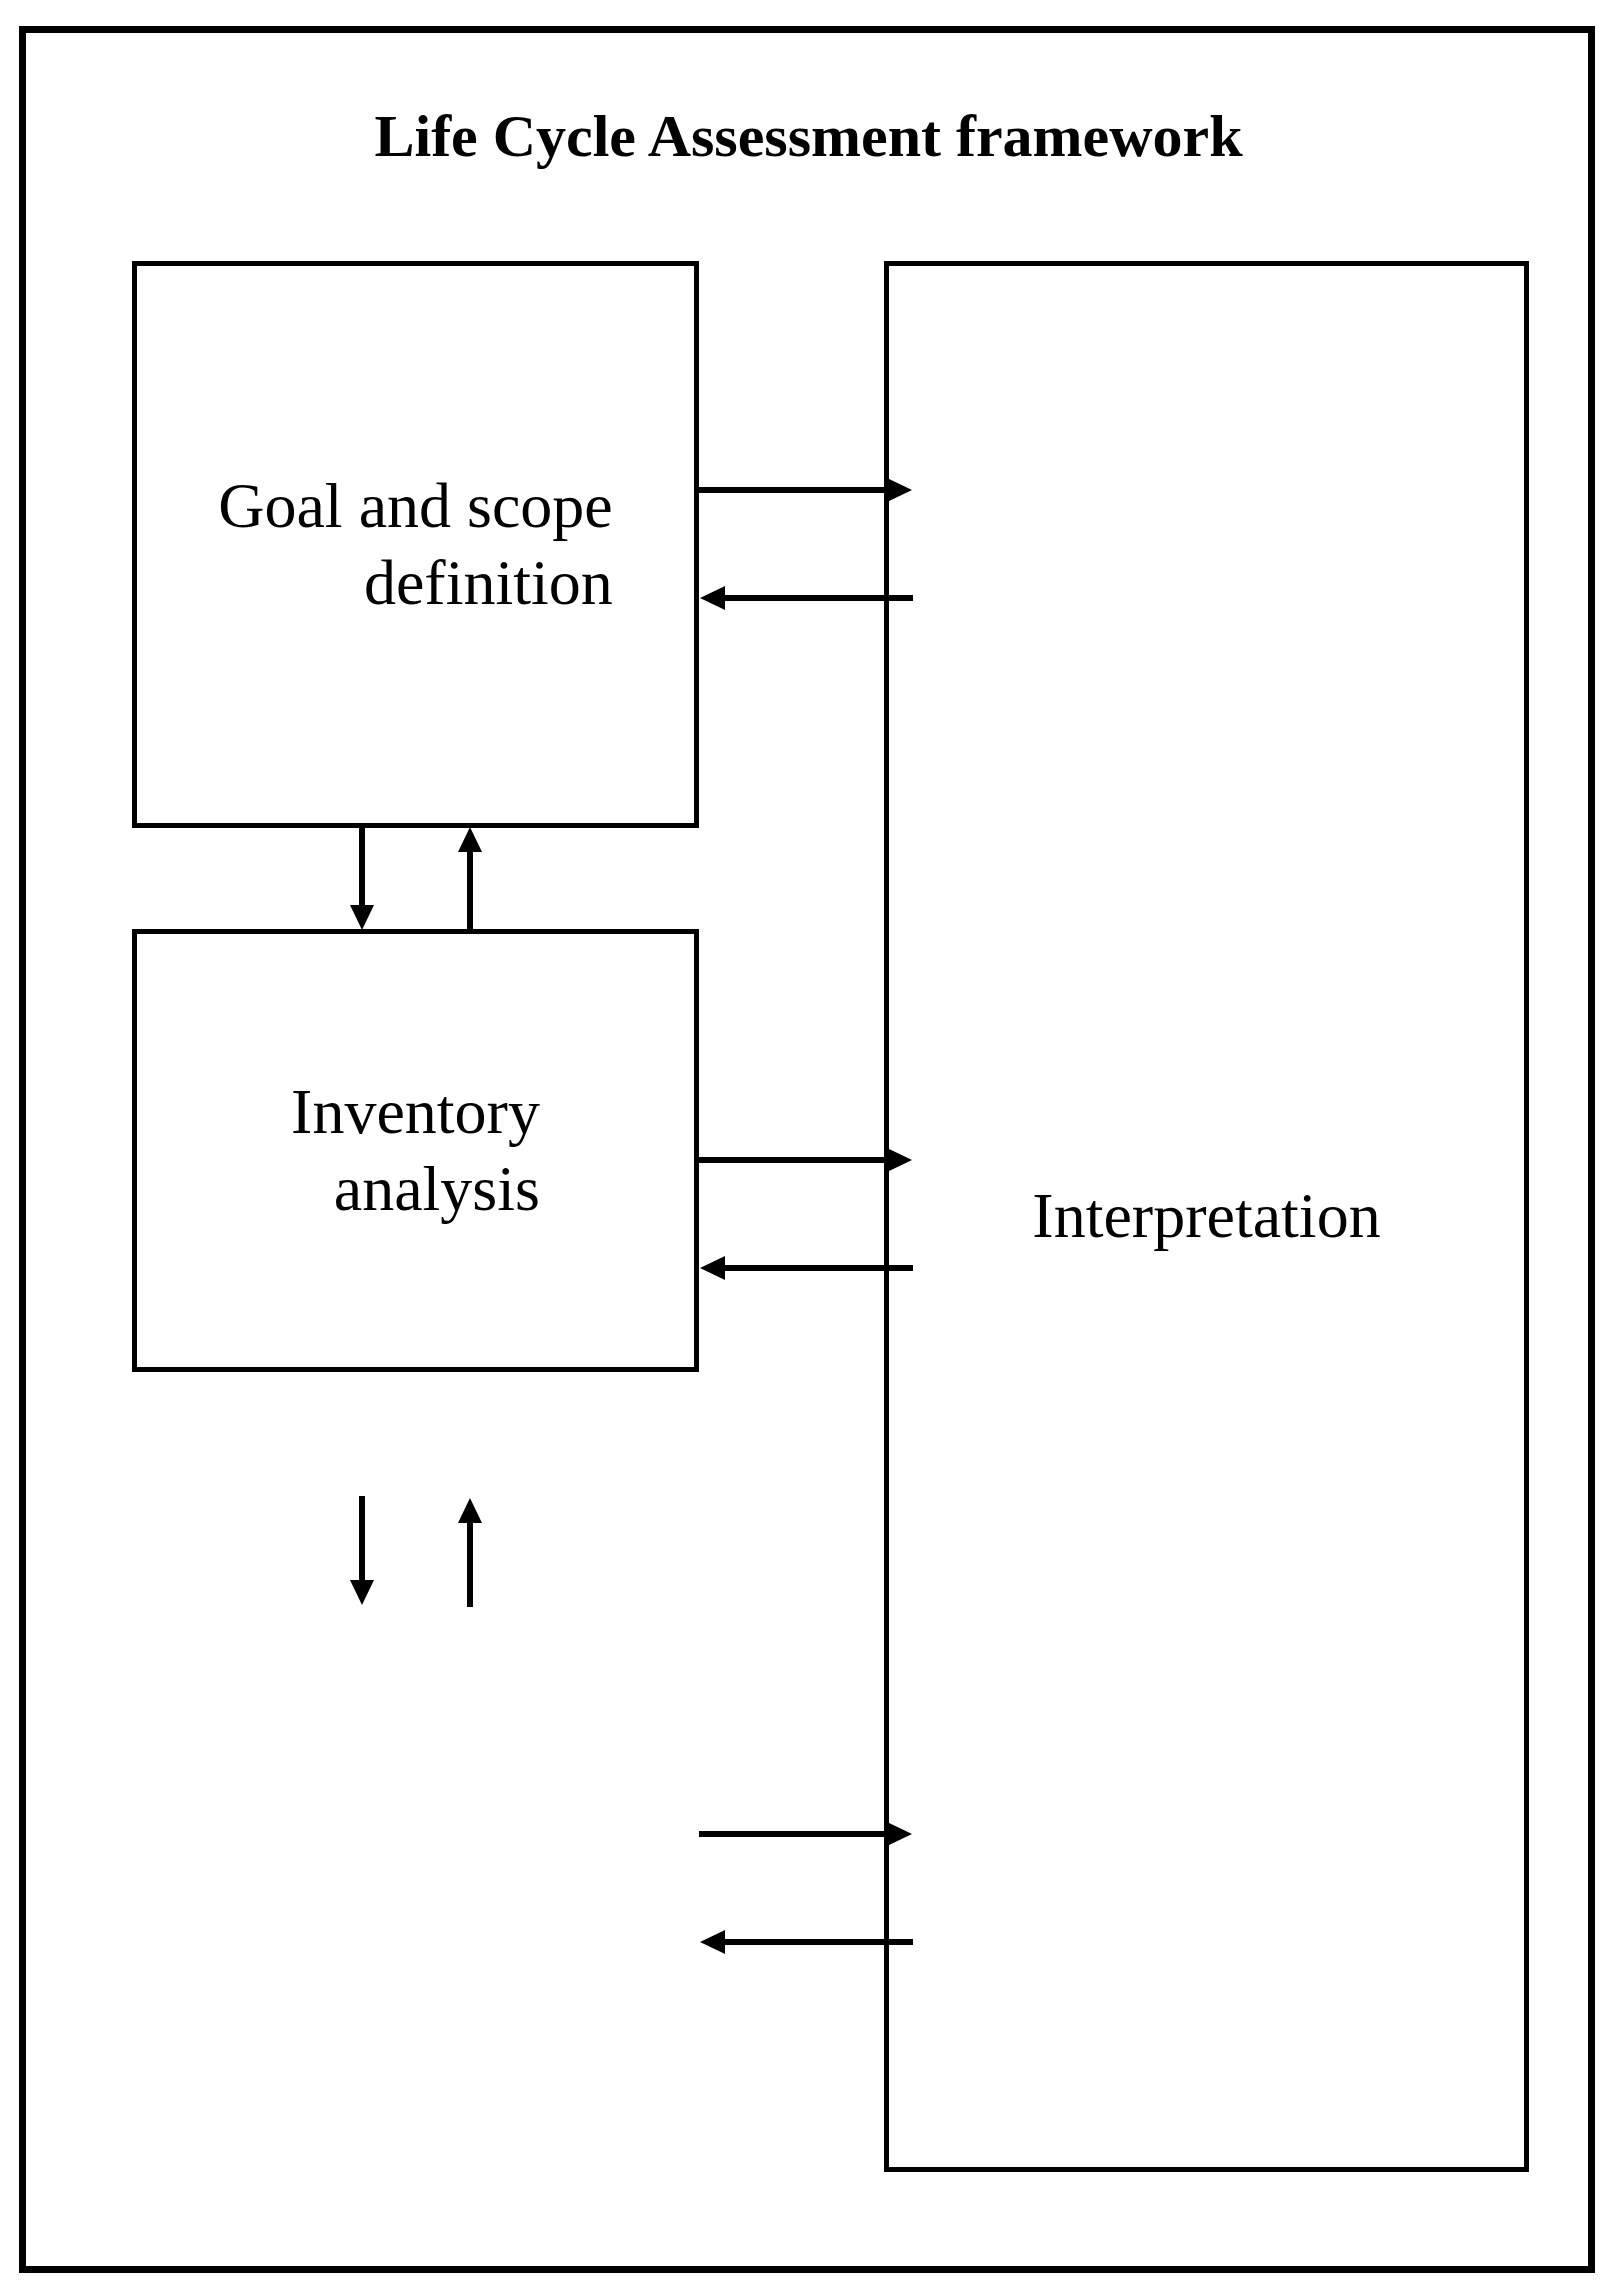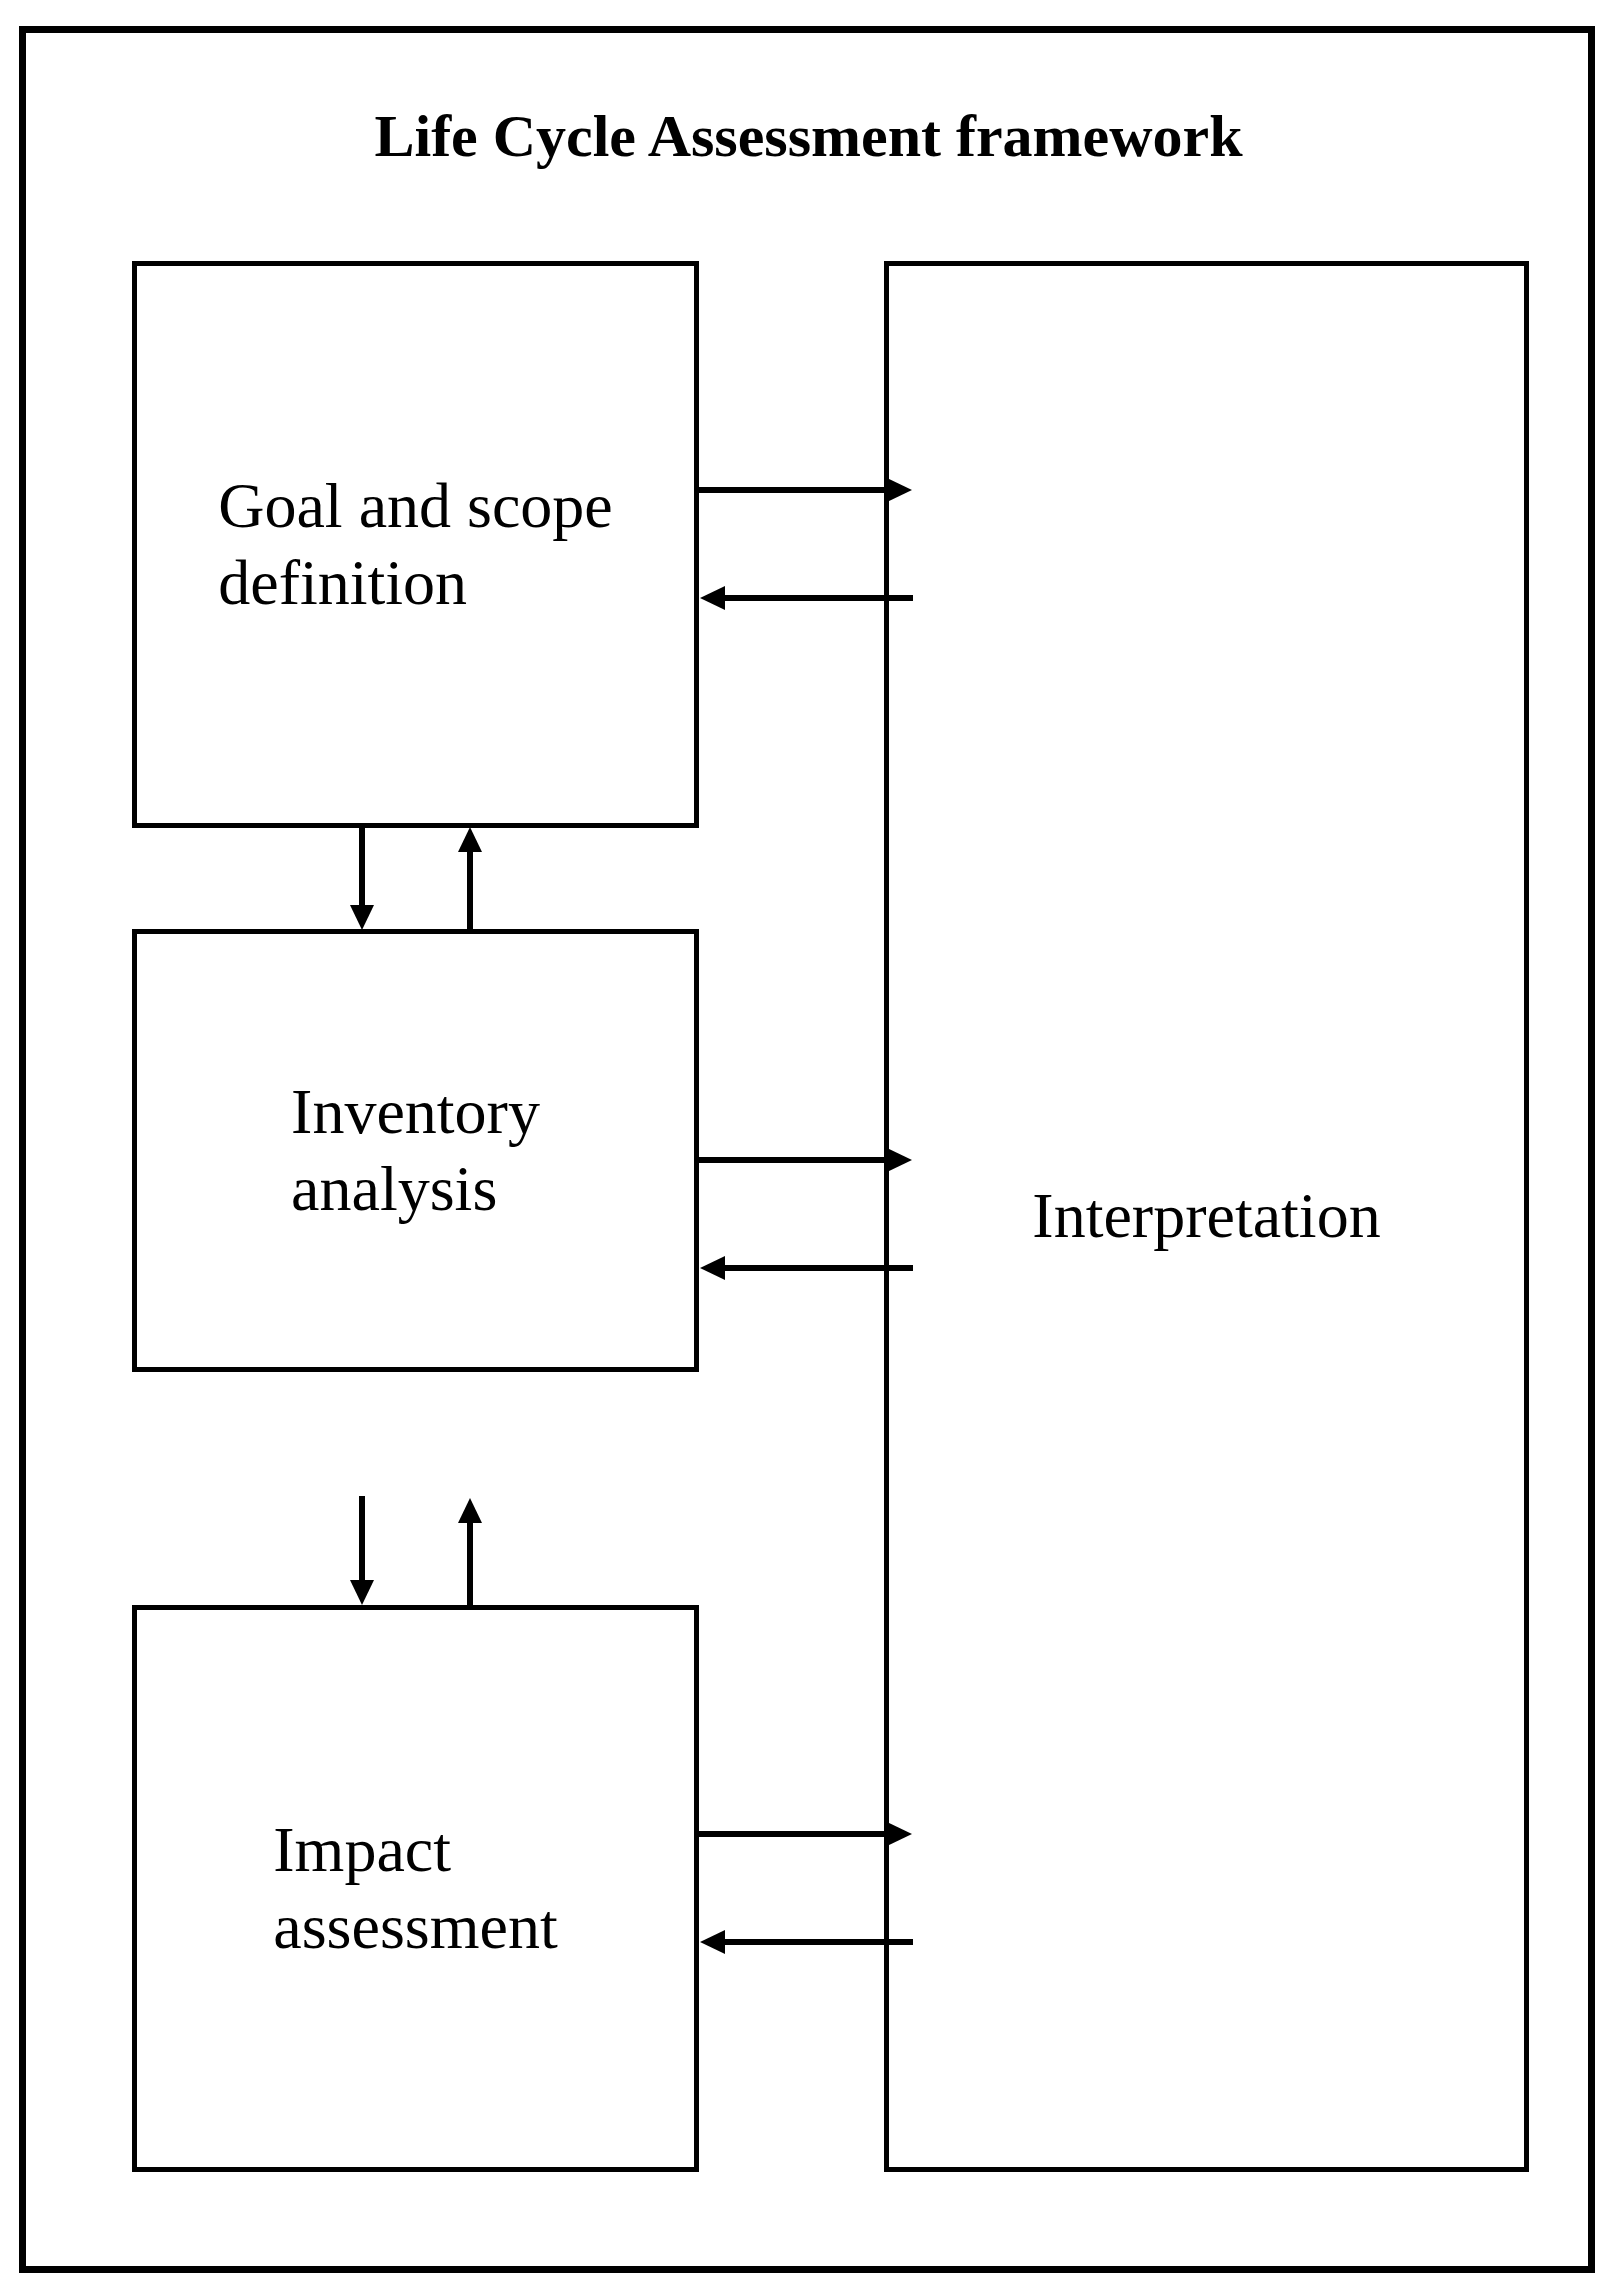--- a/index.html
+++ b/index.html
@@ -39,21 +39,21 @@
     white-space: nowrap;
   }
   .box {
     position: absolute;
     border: 5.7px solid #000000;
     box-sizing: border-box;
     background: #ffffff;
     display: flex;
     align-items: center;
     justify-content: center;
-    text-align: left;
+    text-align: right;
   }
   .box-label {
     font-size: 64px;
     line-height: 1.2;
     white-space: pre-line;
   }
   .box-goal          { left: 132px; top: 261px;  width: 567px; height: 567px; }
   .box-inventory     { left: 132px; top: 929px;  width: 567px; height: 443px; }
   .box-impact        { left: 132px; top: 1605px; width: 567px; height: 567px; }
   .box-interpretation{ left: 884px; top: 261px;  width: 645px; height: 1911px; }
@@ -139,24 +139,20 @@
   <div class="box box-goal">
     <span class="box-label">Goal and scope
 definition</span>
   </div>
 
   <div class="box box-inventory">
     <span class="box-label">Inventory
 analysis</span>
   </div>
 
-  <div class="box box-impact">
-    <span class="box-label">Impact
-assessment</span>
-  </div>
 
   <div class="box box-interpretation">
     <span class="box-label">Interpretation</span>
   </div>
 
   <div class="hline right a-goal-to-interp"></div>
   <div class="hline left a-interp-to-goal"></div>
 
   <div class="hline right a-inv-to-interp"></div>
   <div class="hline left a-interp-to-inv"></div>

